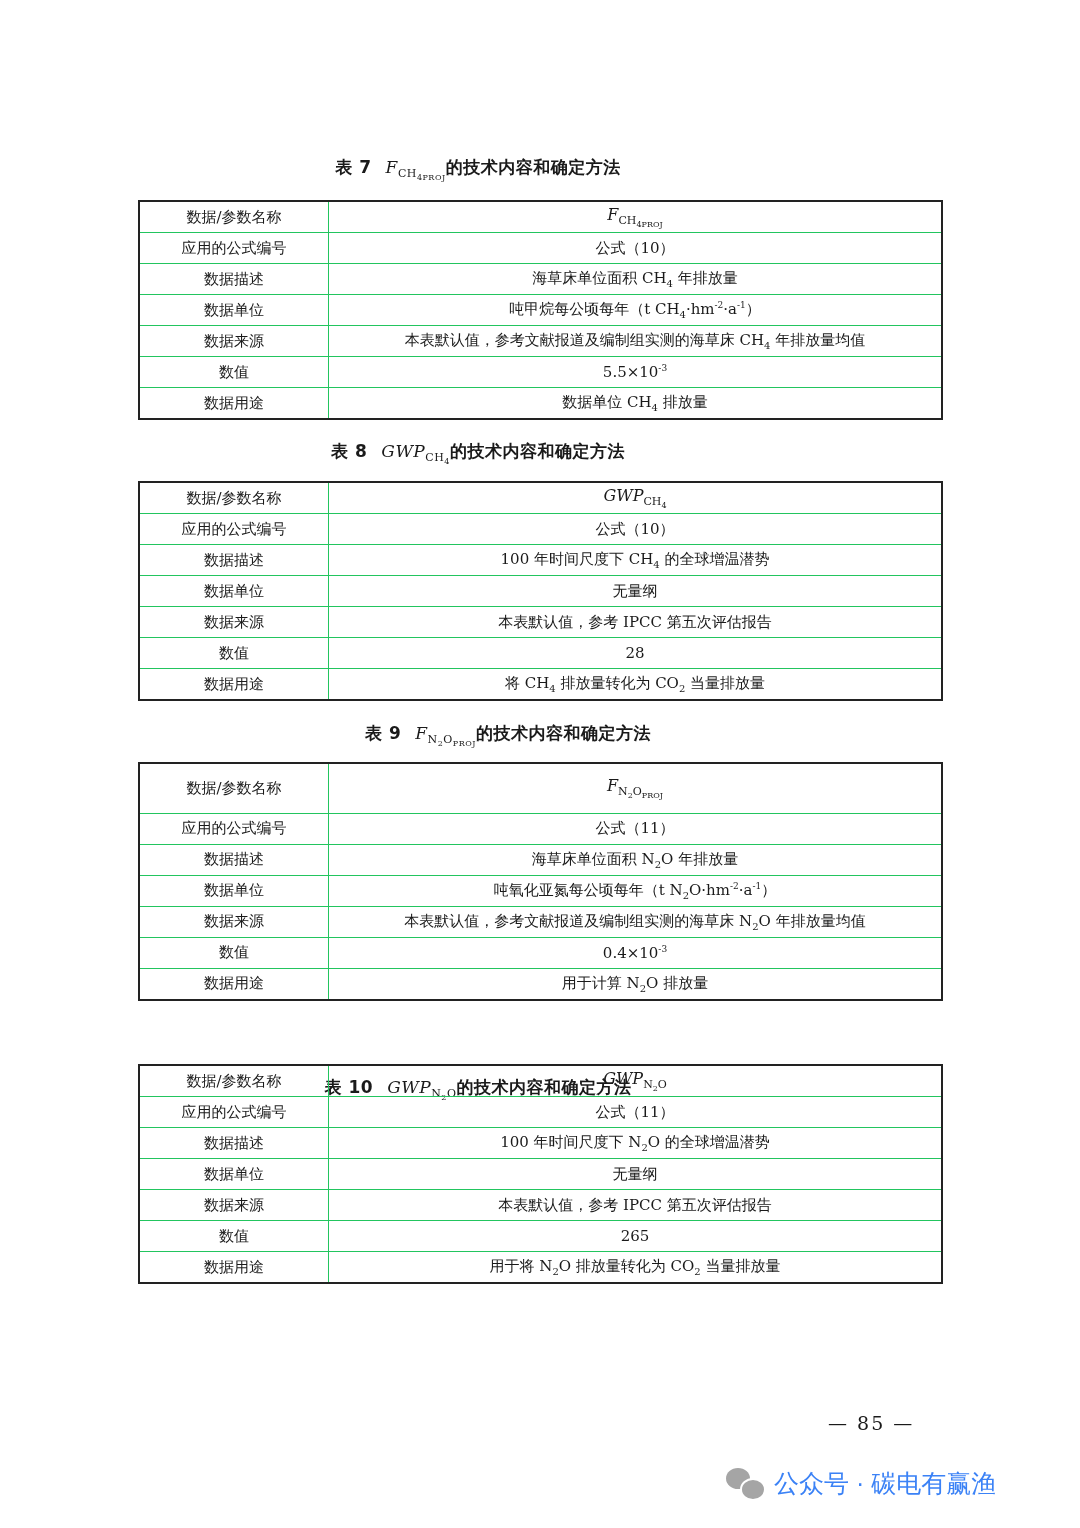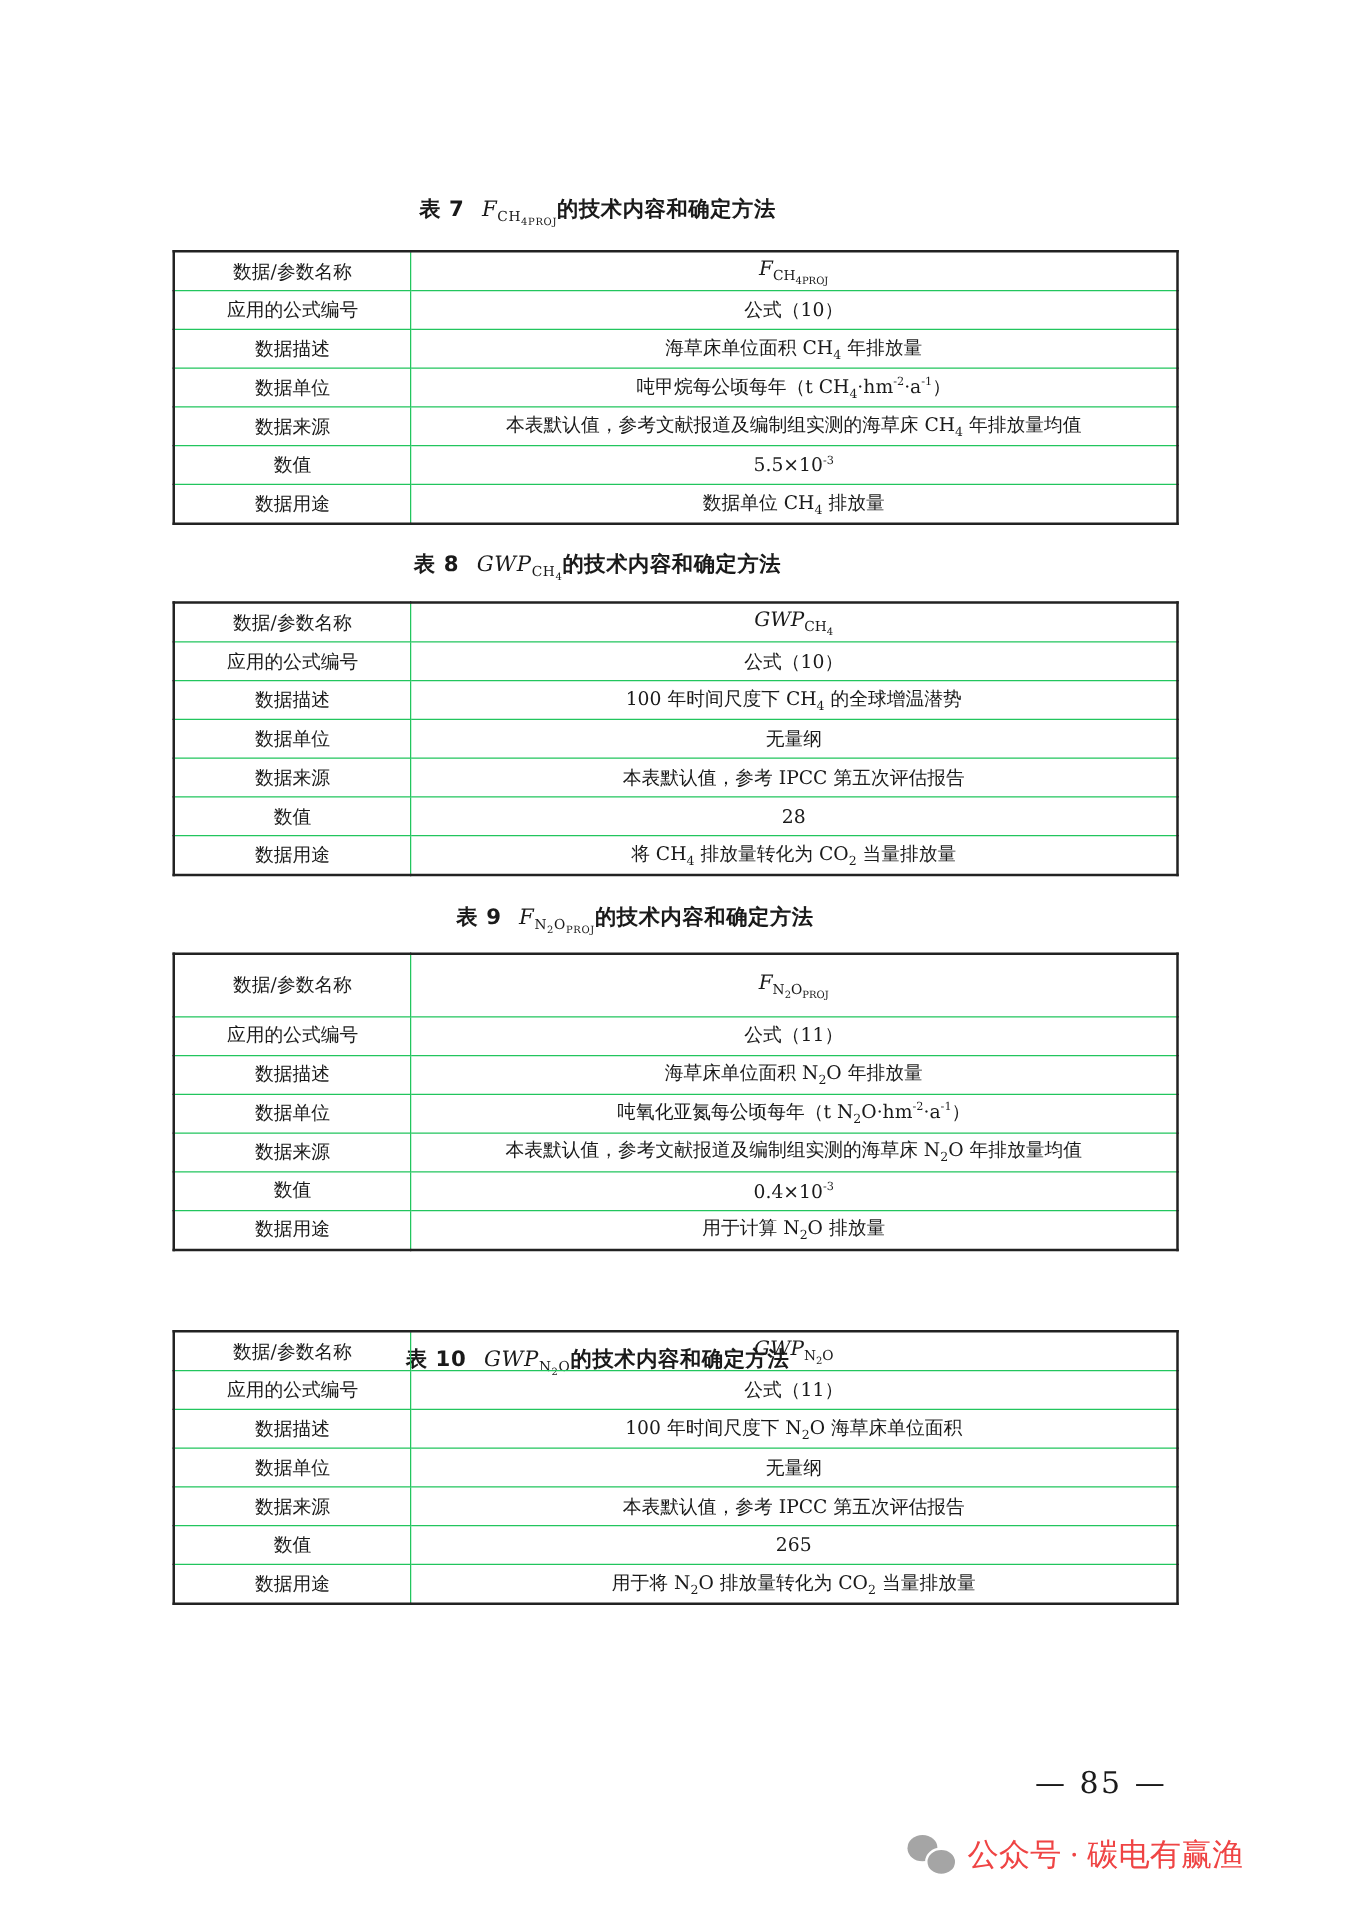--- a/index.html
+++ b/index.html
@@ -13,23 +13,23 @@
   .caption .sym sub sub { font-size: 8px; }
   table.spec { position: absolute; left: 138px; width: 805px; border-collapse: collapse;
                border: 2px solid #222; font-size: 15px; }
   table.spec td { border: 1px solid #22c55e; text-align: center; vertical-align: middle; padding: 0; height: 30px; }
   table.spec td.k { width: 188px; }
   .symcell { font-style: italic; font-size: 16px; }
   .symcell sub { font-style: normal; font-size: 11px; }
   .symcell sub sub { font-size: 8px; }
   sub.ch { font-size: 10px; }
   sup { font-size: 9px; }
-  .pagenum { position: absolute; left: 828px; top: 1412px; font-size: 24px; letter-spacing: 2px; }
-  .watermark { position: absolute; left: 726px; top: 1466px; font-family: Liberation Serif, serif;
-               font-size: 25px; color: #ef4444; display: flex; align-items: center; gap: 8px; }
+  .pagenum { position: absolute; left: 828px; top: 1412px; font-size: 19px; letter-spacing: 2px; }
+  .watermark { position: absolute; left: 726px; top: 1466px; font-family: Liberation Sans, sans-serif;
+               font-size: 25px; color: #3b82f6; display: flex; align-items: center; gap: 8px; }
   .wechat { width: 40px; height: 34px; position: relative; }
   .wechat .b1 { position: absolute; left: 0; top: 2px; width: 24px; height: 21px; background: #a5a5a5; border-radius: 50%; }
   .wechat .b2 { position: absolute; left: 14px; top: 12px; width: 22px; height: 19px; background: #a5a5a5; border-radius: 50%; border: 2px solid #fff; }
 </style>
 </head>
 <body>
 
 <div class="caption" style="top:156px;">
   <span class="num">表 7</span><span class="sym"><span>F</span><sub><span>CH</span><sub>4PROJ</sub></sub></span><span>的技术内容和确定方法</span>
 </div>
@@ -146,21 +146,21 @@
       <tr style="height:31px">
         <td class="k">数据/参数名称</td>
         <td class="symcell"><span>GWP</span><sub><span>N</span><sub>2</sub><span>O</span></sub></td>
       </tr>
   <tr>
         <td class="k">应用的公式编号</td>
         <td>公式（11）</td>
       </tr>
   <tr>
         <td class="k">数据描述</td>
-        <td><span>100 年时间尺度下 N</span><sub class="ch">2</sub><span>O 海草床单位面积</span></td>
+        <td><span>100 年时间尺度下 N</span><sub class="ch">2</sub><span>O 的全球增温潜势</span></td>
       </tr>
   <tr>
         <td class="k">数据单位</td>
         <td>无量纲</td>
       </tr>
   <tr>
         <td class="k">数据来源</td>
         <td>本表默认值，参考 IPCC 第五次评估报告</td>
       </tr>
   <tr>

